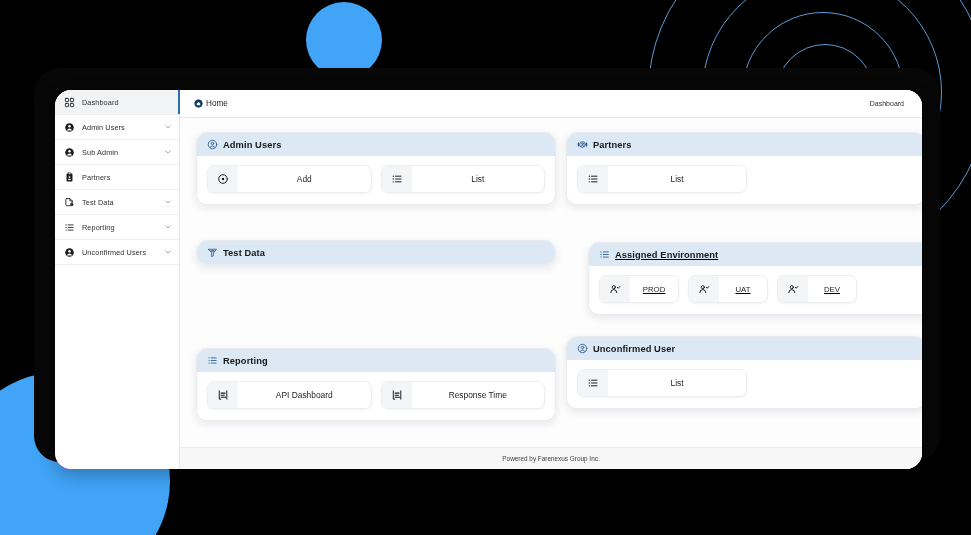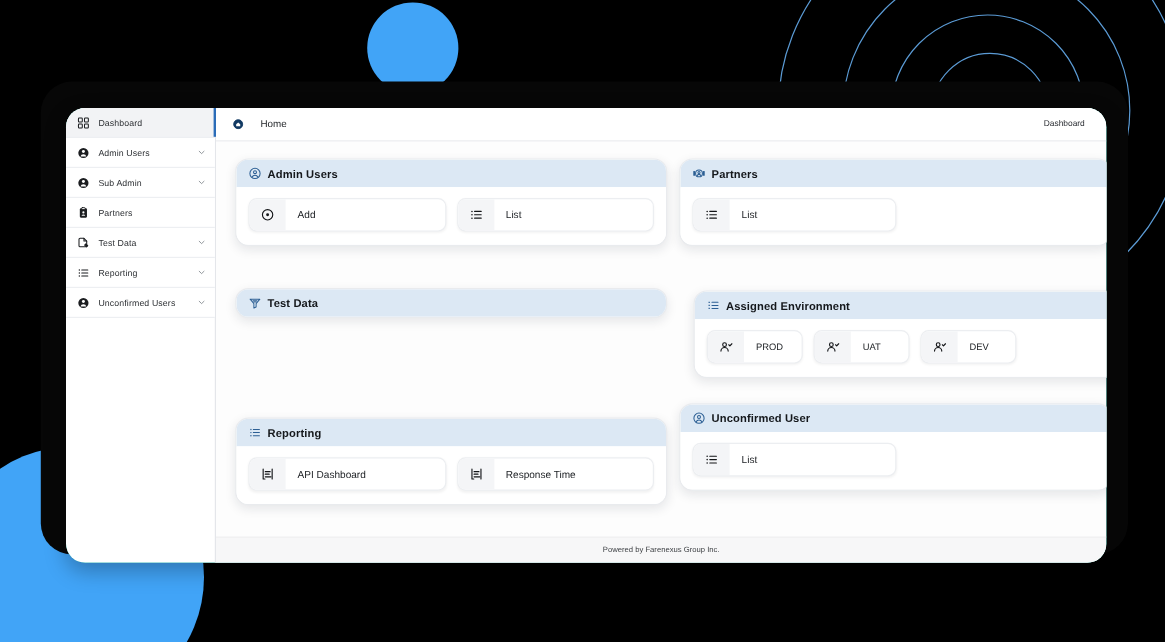--- a/index.html
+++ b/index.html
@@ -27,21 +27,21 @@
   .device {
     position: absolute; left: 34px; top: 68px;
     width: 906px; height: 394px;
     background: #070707; border-radius: 26px;
   }
 
   
   .app {
     position: absolute; left: 55px; top: 90px;
     width: 867px; height: 379px;
-    background: #14b8a6;
+    background: #ec4899;
     border-radius: 16px;
     overflow: hidden;
     display: flex;
     box-shadow: 0 6px 18px rgba(0,0,0,0.28);
   }
 
   
   .sidebar {
     width: 125px; flex: 0 0 125px; height: 100%;
     background: #ffffff; border-right: 1px solid #e4e6ea;
@@ -70,21 +70,21 @@
   
   .main { flex: 1; display: flex; flex-direction: column;
     background: #ffffff; min-width: 0; }
 
   .topbar {
     height: 28px; flex: 0 0 28px;
     display: flex; align-items: center; justify-content: space-between;
     padding: 0 18px 0 14px;
     background: #fff; border-bottom: 1px solid #e6e8eb;
   }
-  .crumb-left { display: flex; align-items: center; gap: 14px;
+  .crumb-left { display: flex; align-items: center; gap: 3px;
     font-size: 8.2px; color: #1d2024; }
   .crumb-ico { width: 9px; height: 9px; color: #123a63; }
   .crumb-ico svg { width: 9px; height: 9px; display: block; }
   .crumb-right { font-size: 7px; color: #2b2e33; }
 
   .content {
     flex: 1; position: relative;
     background: #fdfdfd;
     padding: 14px 16px 0 16px;
   }
@@ -121,32 +121,32 @@
     box-shadow: 0 1px 2px rgba(0,0,0,0.05);
   }
   .abtn-ico {
     width: 30px; flex: 0 0 30px; height: 100%;
     background: #f4f5f7;
     display: flex; align-items: center; justify-content: center;
     color: #121417;
   }
   .abtn-ico svg { width: 12px; height: 12px; display: block; }
   .abtn-label {
-    flex: 1; padding: 0 10px;
+    flex: 1; text-align: center; padding: 0 10px;
     font-size: 8.4px; color: #1b1e22; white-space: nowrap;
   }
   .abtn.wide { width: 170px; }
   .abtn.env  { width: 80px; flex: 0 0 80px; }
   .abtn.env .abtn-label { font-size: 7.8px; }
 
   
   #card-admin    { left: 16px;  top: 14px;  width: 360px; }
   #card-partners { left: 386px; top: 14px;  width: 360px; }
   #card-testdata { left: 16px;  top: 122px; width: 360px; }
-  #card-assigned { left: 398px; top: 124px; width: 360px; }
+  #card-assigned { left: 408px; top: 124px; width: 360px; text-decoration: underline; }
   #card-reporting{ left: 16px;  top: 230px; width: 360px; }
   #card-unconf   { left: 386px; top: 218px; width: 360px; }
 
   .footer {
     height: 22px; flex: 0 0 22px;
     display: flex; align-items: center; justify-content: center;
     background: #f7f7f8; border-top: 1px solid #ededee;
     font-size: 6.4px; color: #3b3e42;
   }
 </style>

